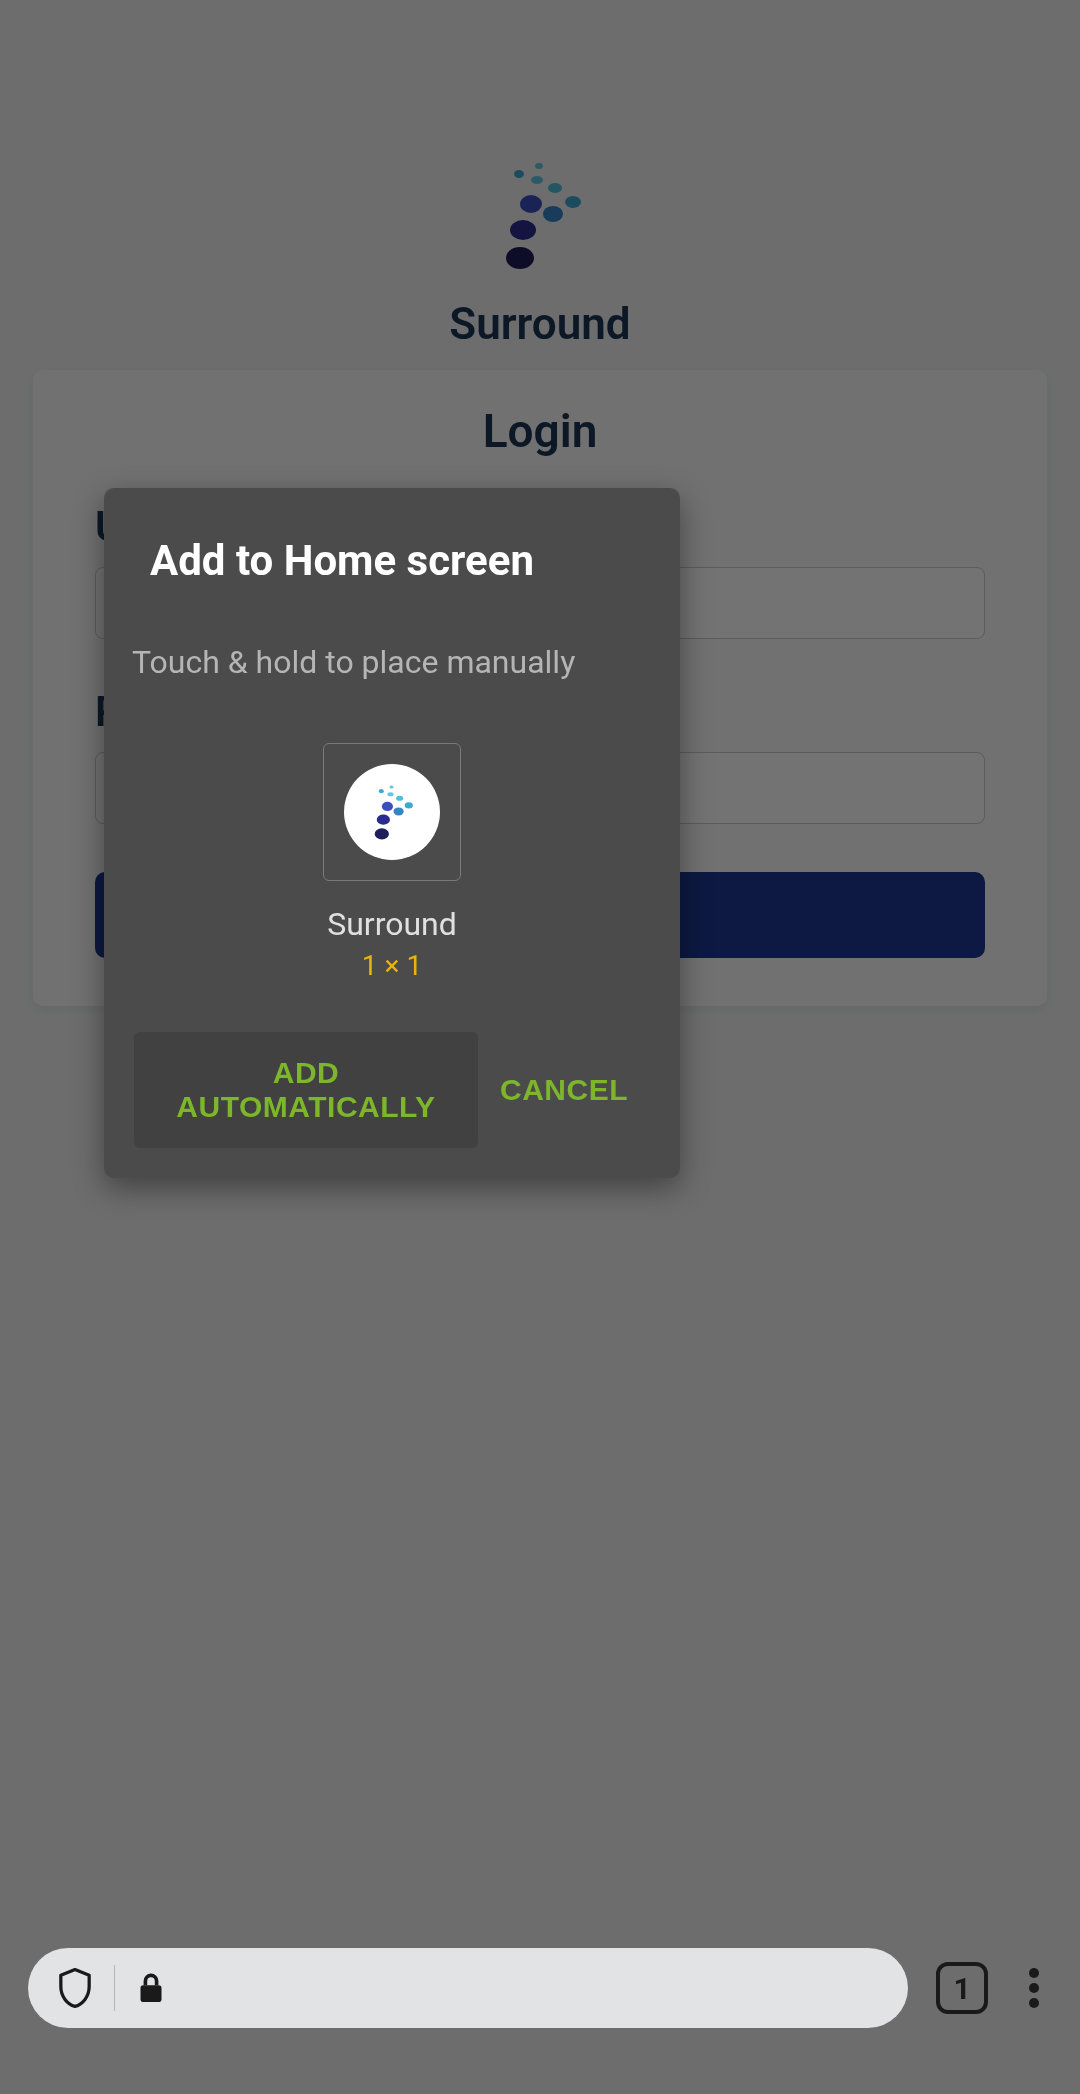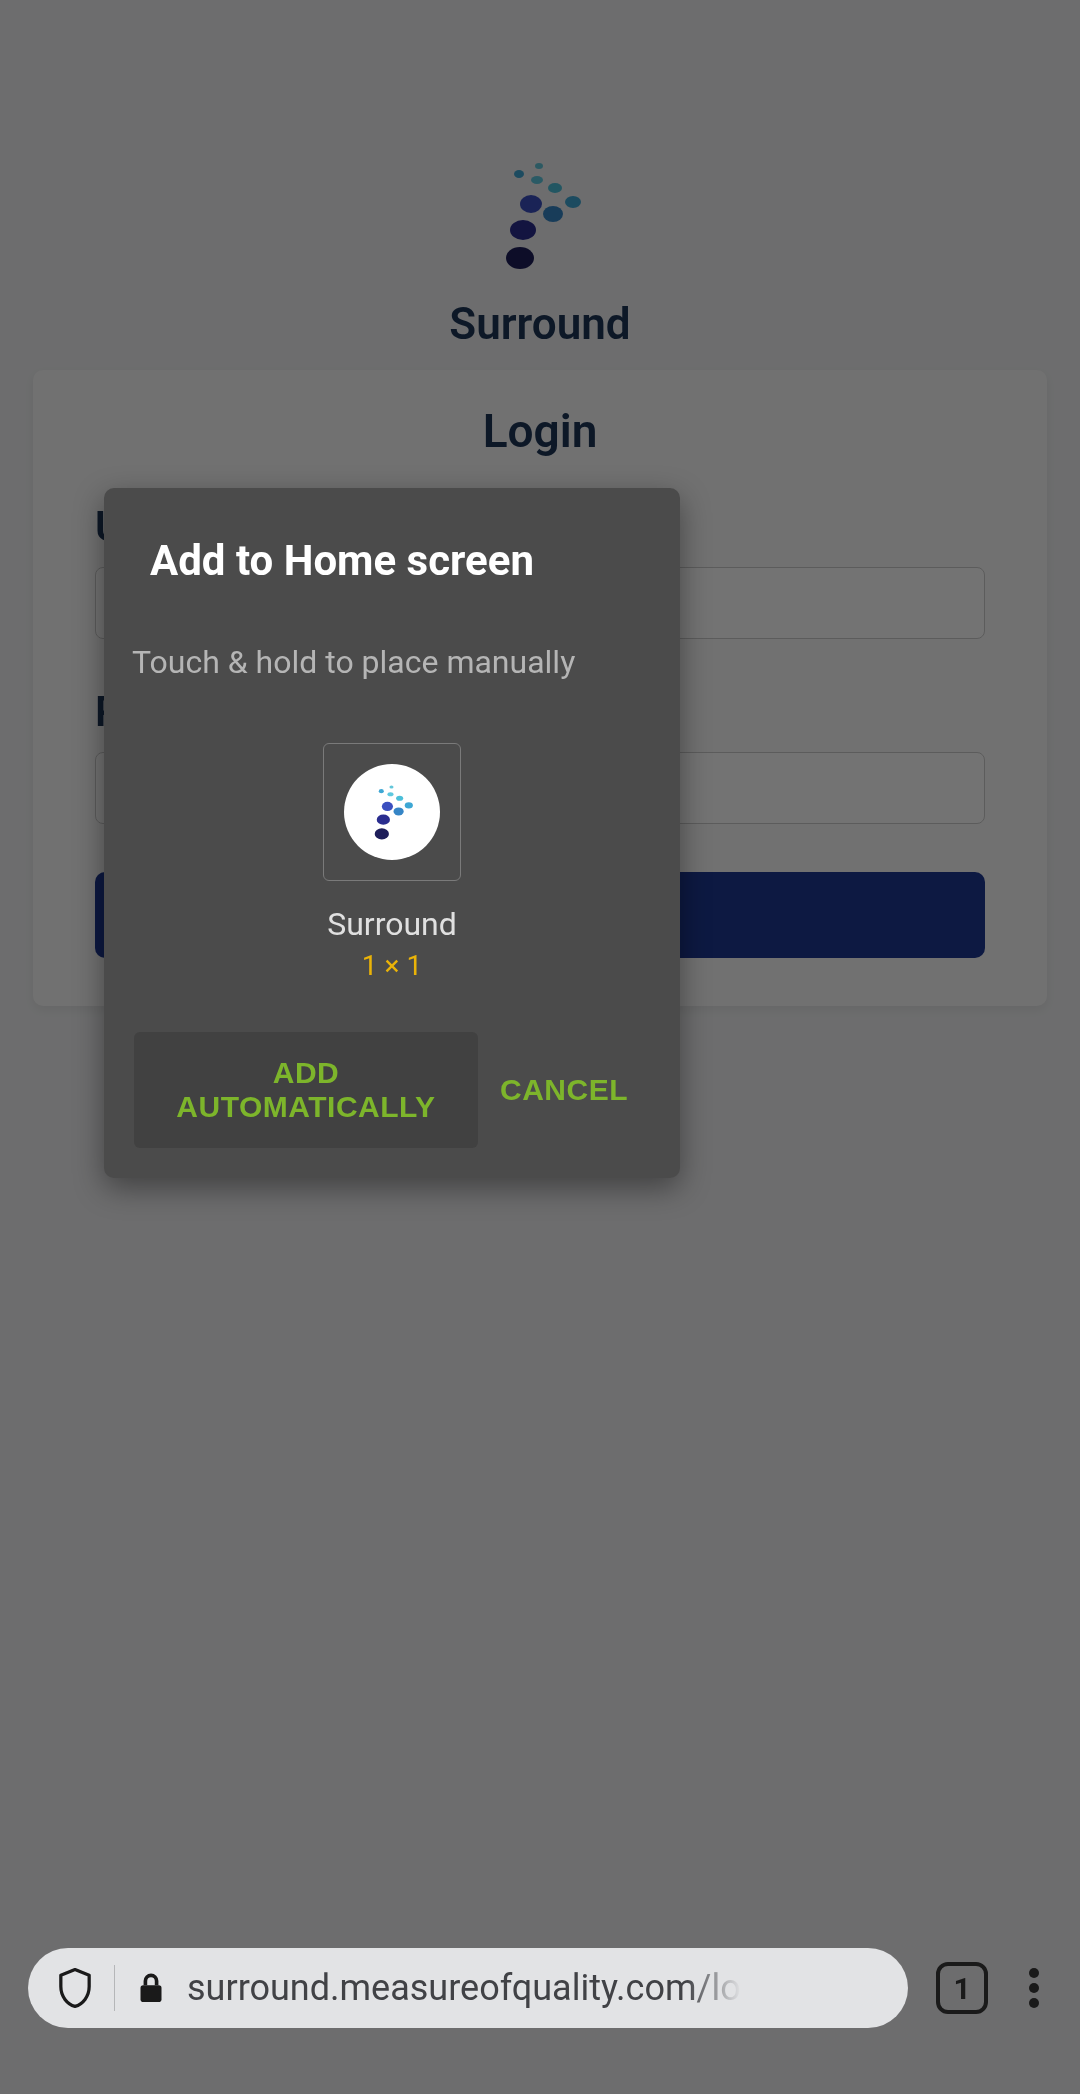--- a/index.html
+++ b/index.html
@@ -319,21 +319,20 @@
         <path d="M12 1 L22 5 V13 C22 20 17.5 25.5 12 27 C6.5 25.5 2 20 2 13 V5 Z" fill="none" stroke="#1a1a1a" stroke-width="2.3" stroke-linejoin="round"></path>
       </svg>
     </span>
     <span class="pill-divider"></span>
     <span class="lock-icon">
       <svg width="28" height="34" viewBox="0 0 20 24">
         <rect x="2.5" y="10" width="15" height="12" rx="2" fill="#1a1a1a"></rect>
         <path d="M6 10 V7 a4 4 0 0 1 8 0 V10" fill="none" stroke="#1a1a1a" stroke-width="2.6"></path>
       </svg>
     </span>
-    <span class="url-text">surround.measureofquality.com/lo</span>
   </div>
   <div class="tabs-indicator">
     <span>1</span>
   </div>
   <div class="menu-dots">
     <span></span>
       <span></span>
       <span></span>
   </div>
 </div>

